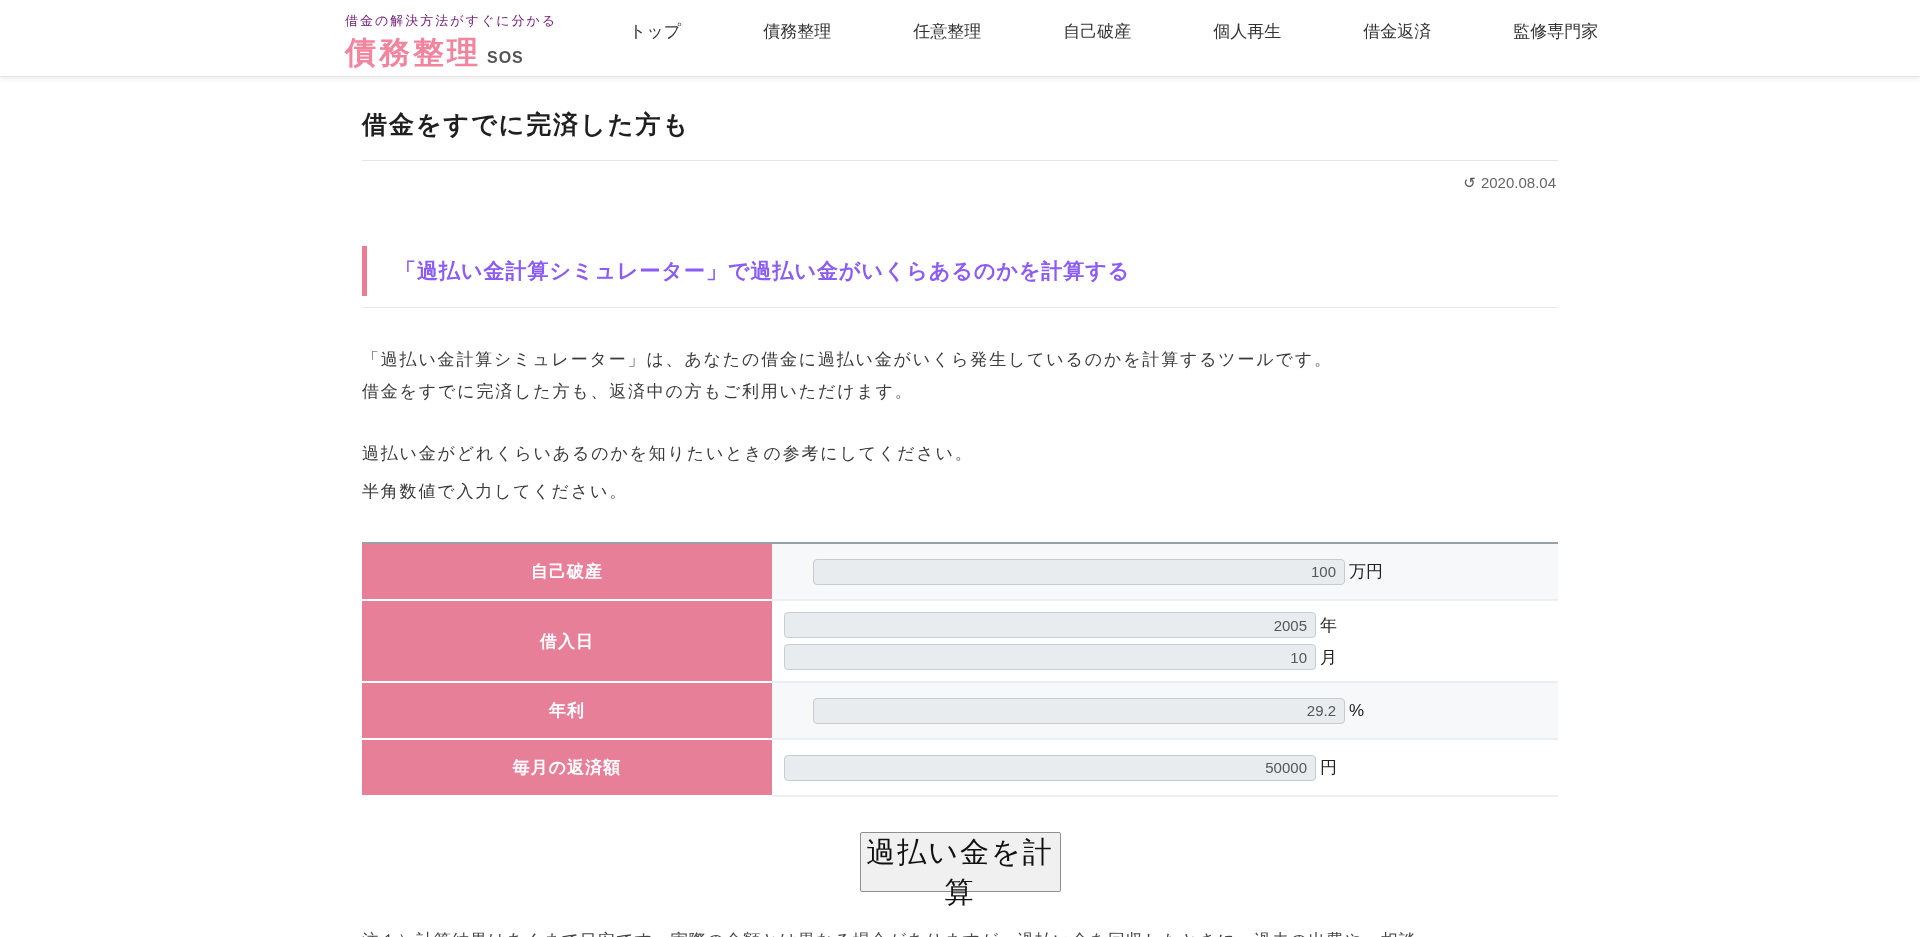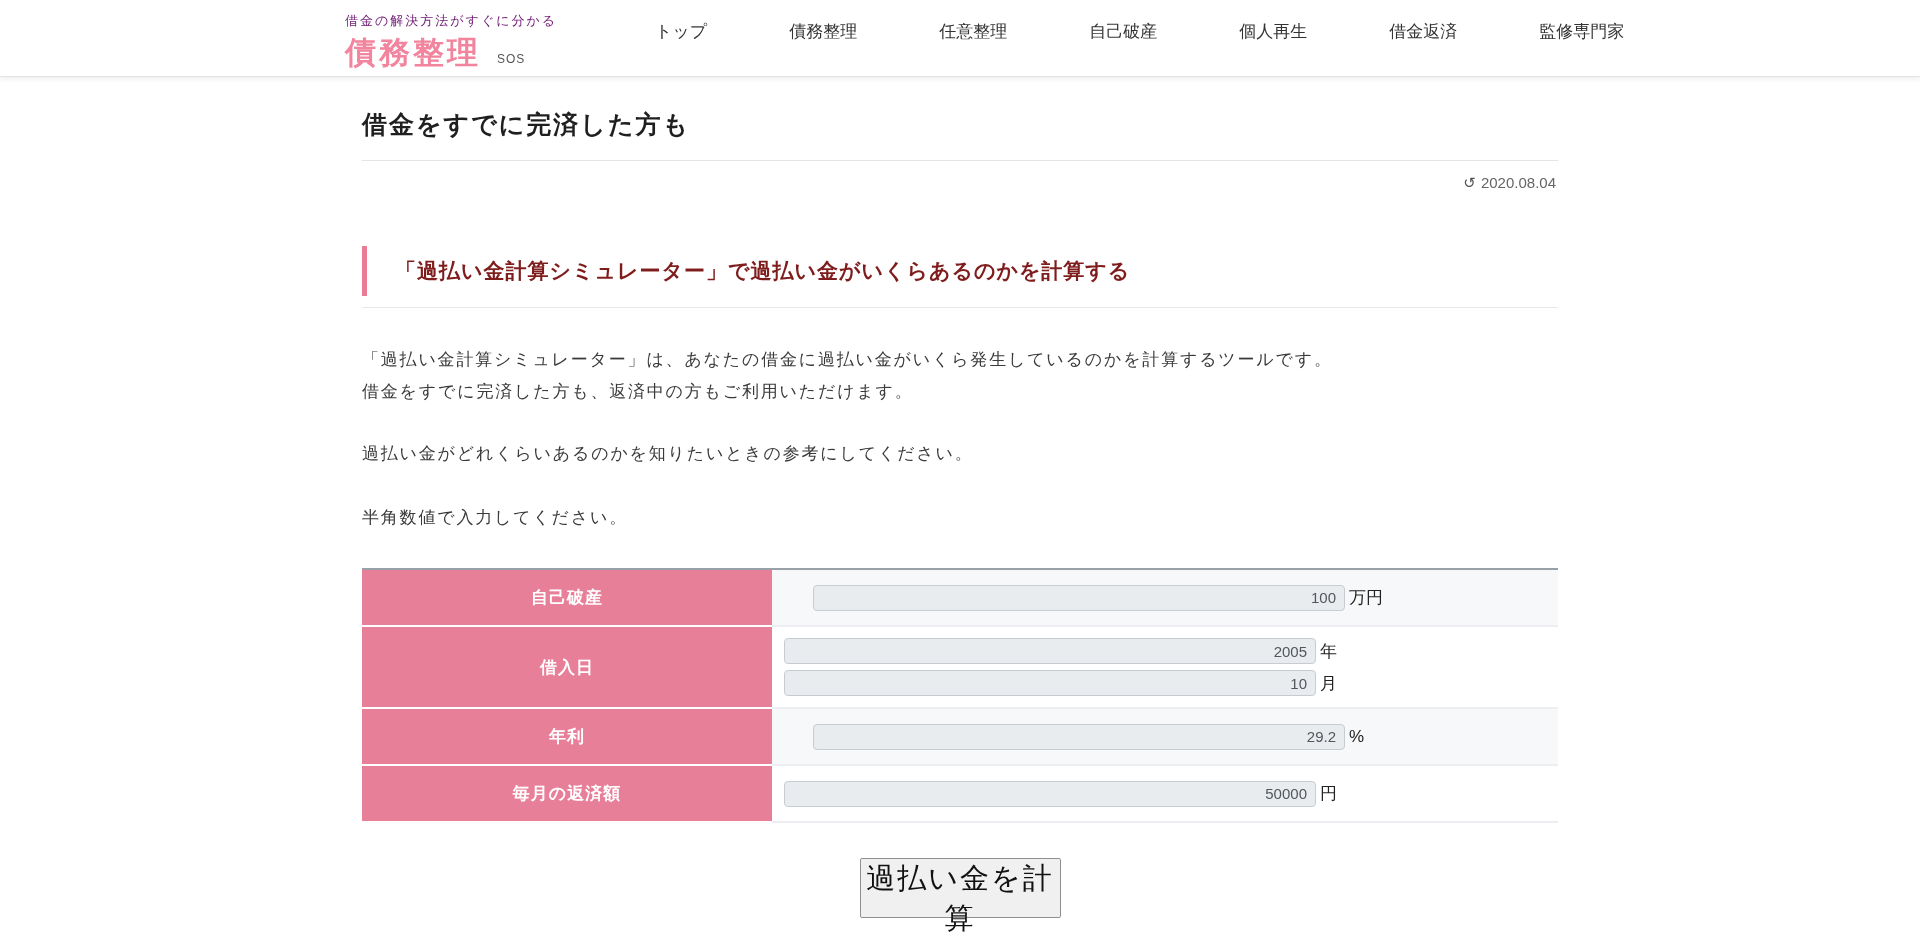--- a/index.html
+++ b/index.html
@@ -6,40 +6,40 @@
   html,body { width:1920px; height:937px; overflow:hidden; background:#fff;
     font-family:"Liberation Sans","DejaVu Sans",sans-serif; }
 
   
   .site-header { position:relative; height:77px; background:#fff;
     border-bottom:1px solid #e3e3e3; box-shadow:0 2px 5px rgba(0,0,0,.07); }
   .brand { position:absolute; left:345px; top:12px; cursor:pointer; }
   .brand-tagline { font-size:13px; color:#701a75; letter-spacing:2px; }
   .brand-line { display:flex; align-items:baseline; margin-top:2px; }
   .brand-name { font-size:31px; font-weight:bold; color:#f2849e; letter-spacing:3px; }
-  .brand-suffix { font-size:12px; font-weight:normal; color:#555; margin-left:16px; letter-spacing:1px; }
-  .main-nav { position:absolute; left:614px; top:0; height:63px; display:flex; align-items:center;text-align:right; }
+  .brand-suffix { font-size:16px; font-weight:bold; color:#555; margin-left:6px; letter-spacing:1px; }
+  .main-nav { position:absolute; left:588px; top:0; height:63px; display:flex; align-items:center;text-align:right; }
   .main-nav .nav-item { padding:0 41px; font-size:17px; color:#333; cursor:pointer; white-space:nowrap; }
 
   
   .container { width:1196px; margin:0 auto; }
 
   h1.page-title { margin-top:31px; font-size:25px; font-weight:bold; color:#1f1f1f;
     letter-spacing:2px; padding-bottom:19px; border-bottom:1px solid #e4e4e4; }
   .meta-row { text-align:right; padding:13px 2px 0 0; font-size:15px; color:#666; }
   .meta-row .hist-icon { font-size:15px; color:#555; margin-right:5px; }
 
   .section-heading-wrap { margin-top:54px; border-bottom:1px solid #e7e7e7; padding-bottom:11px; }
   .section-heading { border-left:5px solid #ec7b96; padding:11px 0 11px 28px;
-    font-size:21px; font-weight:bold; color:#7f1d1d; letter-spacing:1px; }
+    font-size:21px; font-weight:bold; color:#8b5cf6; letter-spacing:1px; }
 
   .para { font-size:17px; color:#3a3a3a; letter-spacing:1.8px; line-height:32px; }
   .para-1 { margin-top:36px; }
   .para-2 { margin-top:30px; }
-  .para-3 { margin-top:32px; }
+  .para-3 { margin-top:6px; }
 
   
   table.sim-table { width:100%; margin-top:34px; border-collapse:separate; border-spacing:0;
     border-top:2px solid #98a0a8; }
   .sim-table th { width:410px; background:#e87f99; color:#fff; font-size:17px; font-weight:bold;
     text-align:center; vertical-align:middle; letter-spacing:1px; border-bottom:2px solid #fff; }
   .sim-table td { vertical-align:middle; padding:11px 0 11px 10px; border-bottom:2px solid #eceef1; }
   .sim-table tr.odd td { background:#f7f8f9;padding-left:41px; }
   .sim-table tr.even td { background:#ffffff;padding-left:12px; }
   .field-line { display:flex; align-items:center; }

